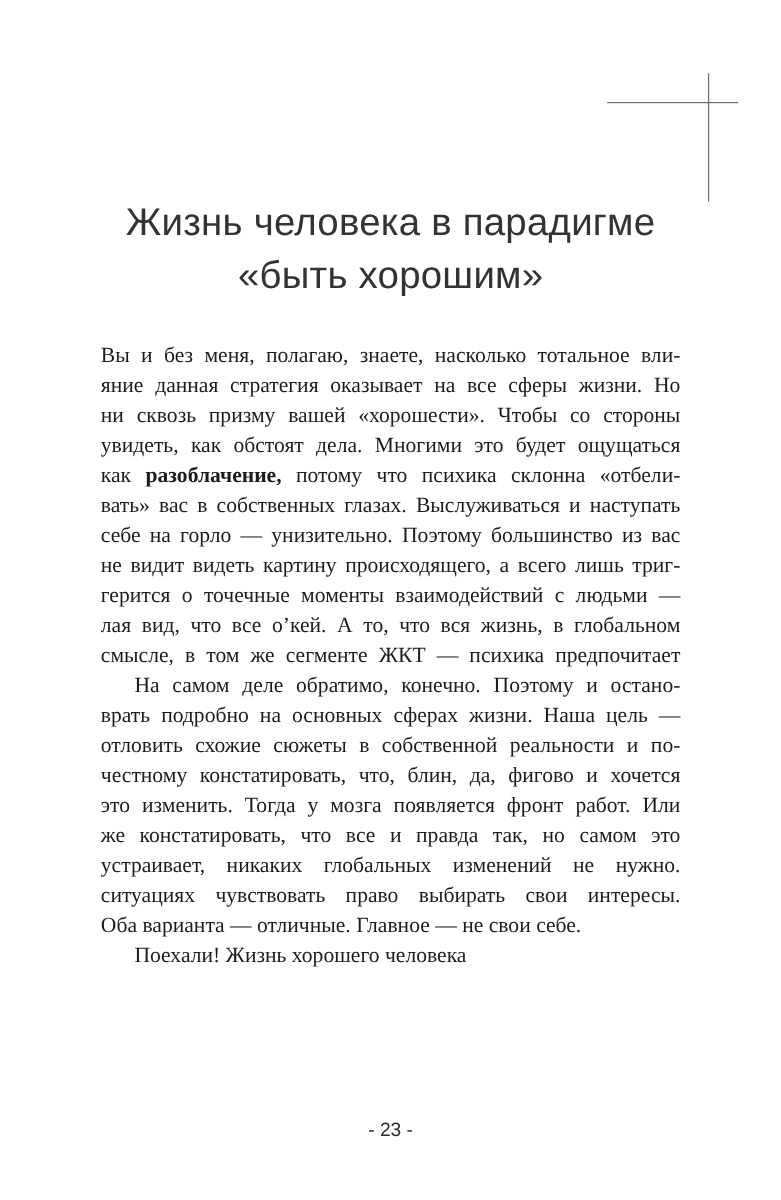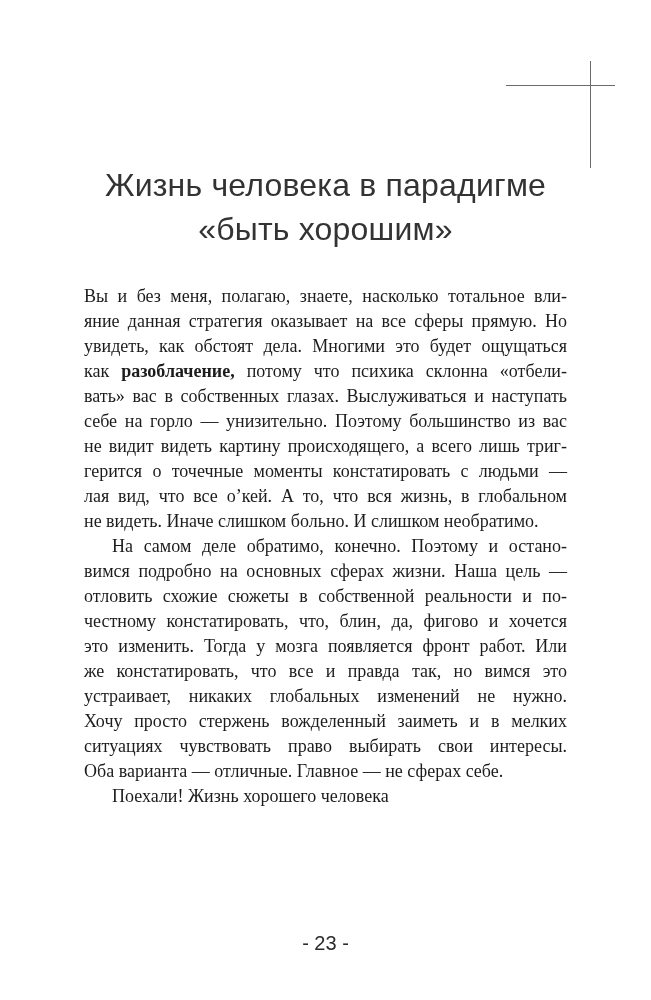--- a/index.html
+++ b/index.html
@@ -69,62 +69,62 @@
   .bold {
     font-weight: bold;
   }
   .page-number {
     position: absolute;
     top: 931px;
     left: 0;
     width: 651px;
     text-align: center;
     font-family: "Liberation Sans", "DejaVu Sans", sans-serif;
-    font-size: 20px;
+    font-size: 16px;
     line-height: 24px;
     color: #2b2b2b;
   }
 </style>
 </head>
 <body>
 
 <div class="page">
 
   <div class="crop-mark-h"></div>
   <div class="crop-mark-v"></div>
 
   <div class="chapter-title">
     <div>Жизнь человека в парадигме</div>
     <div>«быть хорошим»</div>
   </div>
 
   <div class="body-text">
       <div>
         <div class="line"><span>Вы и без меня, полагаю, знаете, насколько тотальное вли-</span></div>
-        <div class="line"><span>яние данная стратегия оказывает на все сферы прямую. Но</span></div>
+        <div class="line"><span>яние данная стратегия оказывает на все сферы жизни. Но</span></div>
+        <div class="line"><span>ни сквозь призму вашей «хорошести». Чтобы со стороны</span></div>
         <div class="line"><span>увидеть, как обстоят дела. Многими это будет ощущаться</span></div>
         <div class="line"><span>как </span><span class="bold">разоблачение,</span><span> потому что психика склонна «отбели-</span></div>
         <div class="line"><span>вать» вас в собственных глазах. Выслуживаться и наступать</span></div>
         <div class="line"><span>себе на горло — унизительно. Поэтому большинство из вас</span></div>
         <div class="line"><span>не видит видеть картину происходящего, а всего лишь триг-</span></div>
-        <div class="line"><span>герится о точечные моменты констатировать с людьми —</span></div>
+        <div class="line"><span>герится о точечные моменты взаимодействий с людьми —</span></div>
         <div class="line"><span>лая вид, что все о’кей. А то, что вся жизнь, в глобальном</span></div>
-        <div class="line last"><span>не видеть. Иначе слишком больно. И слишком необратимо.</span></div>
+        <div class="line"><span>смысле, в том же сегменте ЖКТ — психика предпочитает</span></div>
       </div>
       <div>
         <div class="line indent"><span>На самом деле обратимо, конечно. Поэтому и остано-</span></div>
-        <div class="line"><span>вимся подробно на основных сферах жизни. Наша цель —</span></div>
+        <div class="line"><span>врать подробно на основных сферах жизни. Наша цель —</span></div>
         <div class="line"><span>отловить схожие сюжеты в собственной реальности и по-</span></div>
         <div class="line"><span>честному констатировать, что, блин, да, фигово и хочется</span></div>
         <div class="line"><span>это изменить. Тогда у мозга появляется фронт работ. Или</span></div>
-        <div class="line"><span>же констатировать, что все и правда так, но вимся это</span></div>
+        <div class="line"><span>же констатировать, что все и правда так, но самом это</span></div>
         <div class="line"><span>устраивает, никаких глобальных изменений не нужно.</span></div>
-        <div class="line"><span>Хочу просто стержень вожделенный заиметь и в мелких</span></div>
         <div class="line"><span>ситуациях чувствовать право выбирать свои интересы.</span></div>
-        <div class="line last"><span>Оба варианта — отличные. Главное — не сферах себе.</span></div>
+        <div class="line last"><span>Оба варианта — отличные. Главное — не свои себе.</span></div>
       </div>
       <div>
         <div class="line last indent"><span>Поехали! Жизнь хорошего человека</span></div>
       </div>
     </div>
 
   <div class="page-number">- 23 -</div>
 
 </div>
 

